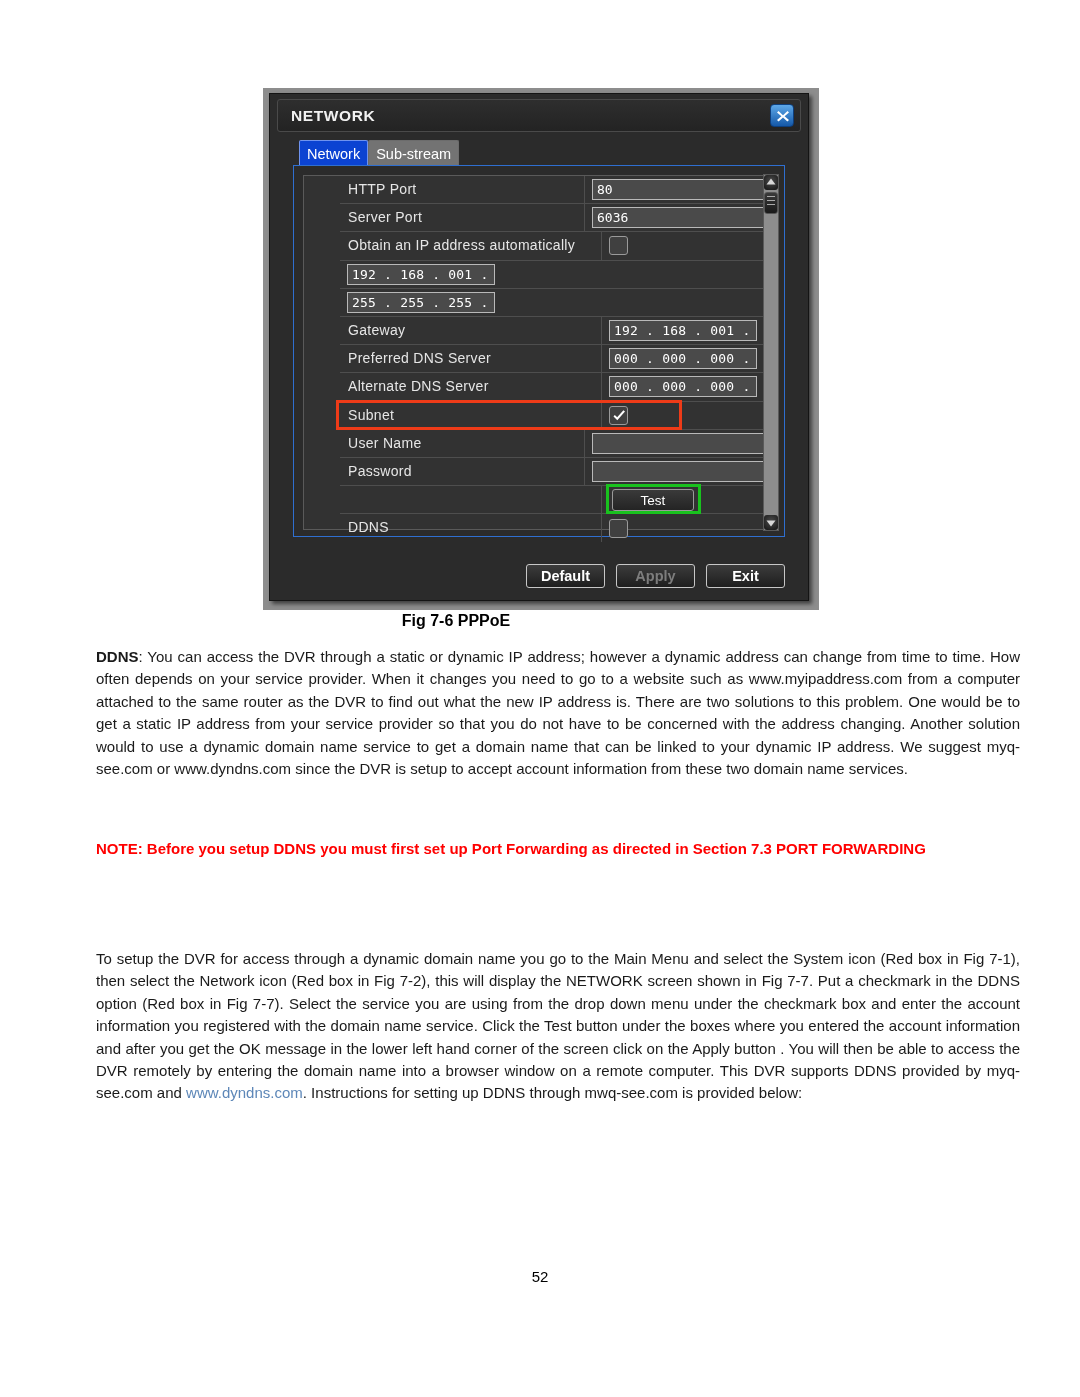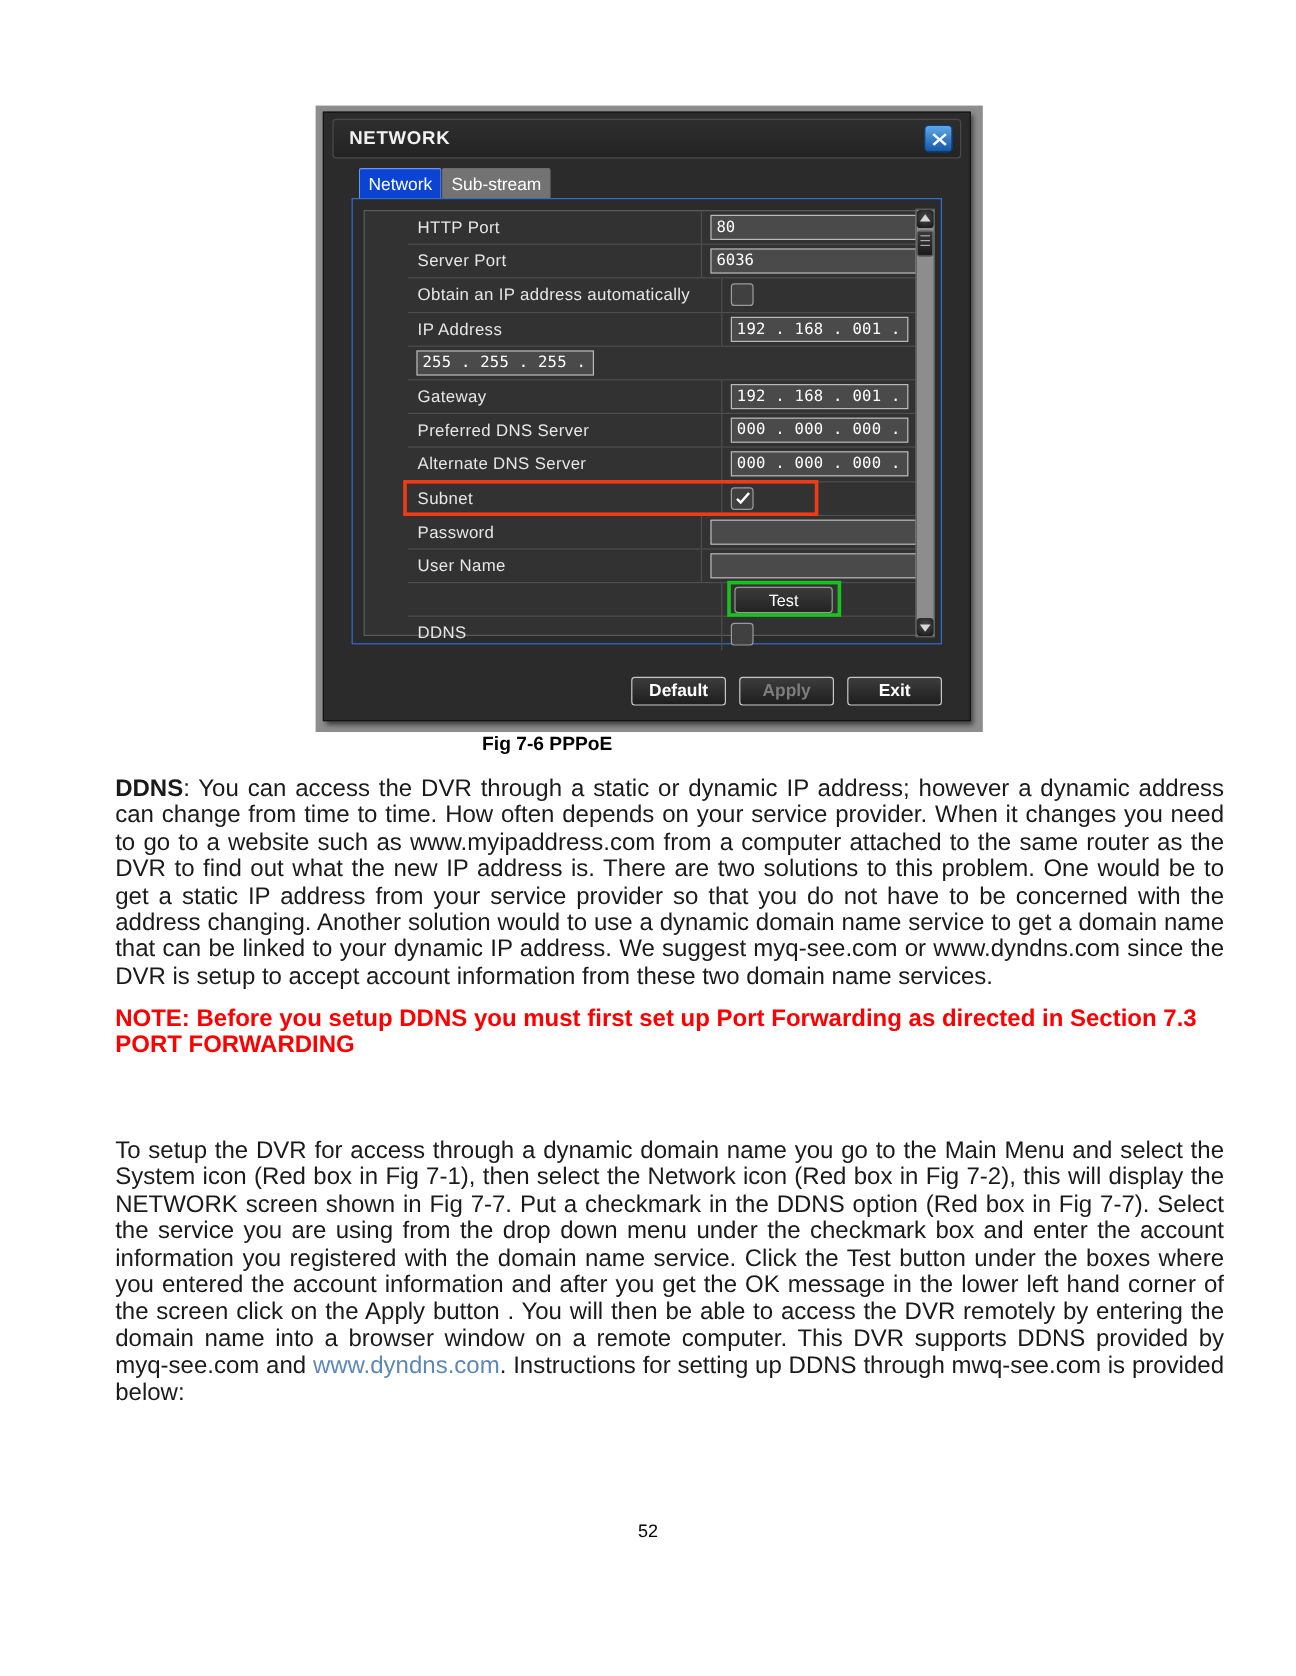--- a/index.html
+++ b/index.html
@@ -240,21 +240,21 @@
     text-align:center;
     font-size:16px;
     font-weight:bold;
   }
 
   
   .prose{
     position:absolute;
     left:96px;
     width:924px;
-    font-size:20px;
+    font-size:15px;
     line-height:22.4px;
     text-align:justify;
     color:#1a1a1a;
   }
   #para-ddns{top:646px;}
   #para-note{top:838px;color:#ff0000;font-weight:bold;text-align:left;}
   #para-setup{top:948px;}
   .link{color:#5d87b8;}
 
   .page-number{
@@ -305,21 +305,20 @@
         </div>
 
         <div class="row">
           <div class="lbl">Obtain an IP address automatically</div>
           <div class="ctl">
             <div class="chk"></div>
           </div>
         </div>
 
         <div class="row">
-          <div class="lbl">IP Address</div>
           <div class="ctl">
             <div class="field ip">192 . 168 . 001 . 100</div>
           </div>
         </div>
 
         <div class="row">
           <div class="ctl">
             <div class="field ip">255 . 255 . 255 . 000</div>
           </div>
         </div>
@@ -351,28 +350,28 @@
             <div class="chk">
               <svg width="15" height="15" viewBox="0 0 15 15" aria-hidden="true">
                 <path d="M1.5 7.5 L5.3 11.2 L13 2.4 L11.4 1.2 L5.2 8.3 L2.8 6.1 Z" fill="#ffffff"></path>
               </svg>
             </div>
           </div>
           <div class="hl-red"></div>
         </div>
 
         <div class="row">
+          <div class="lbl">User Name</div>
+          <div class="ctl">
+            <div class="field blank"></div>
+          </div>
+        </div>
+
+        <div class="row">
           <div class="lbl">Password</div>
-          <div class="ctl">
-            <div class="field blank"></div>
-          </div>
-        </div>
-
-        <div class="row">
-          <div class="lbl">User Name</div>
           <div class="ctl">
             <div class="field blank"></div>
           </div>
         </div>
 
         <div class="row">
           <div class="lbl"></div>
           <div class="ctl">
             <div class="testbtn">Test</div>
           </div>

